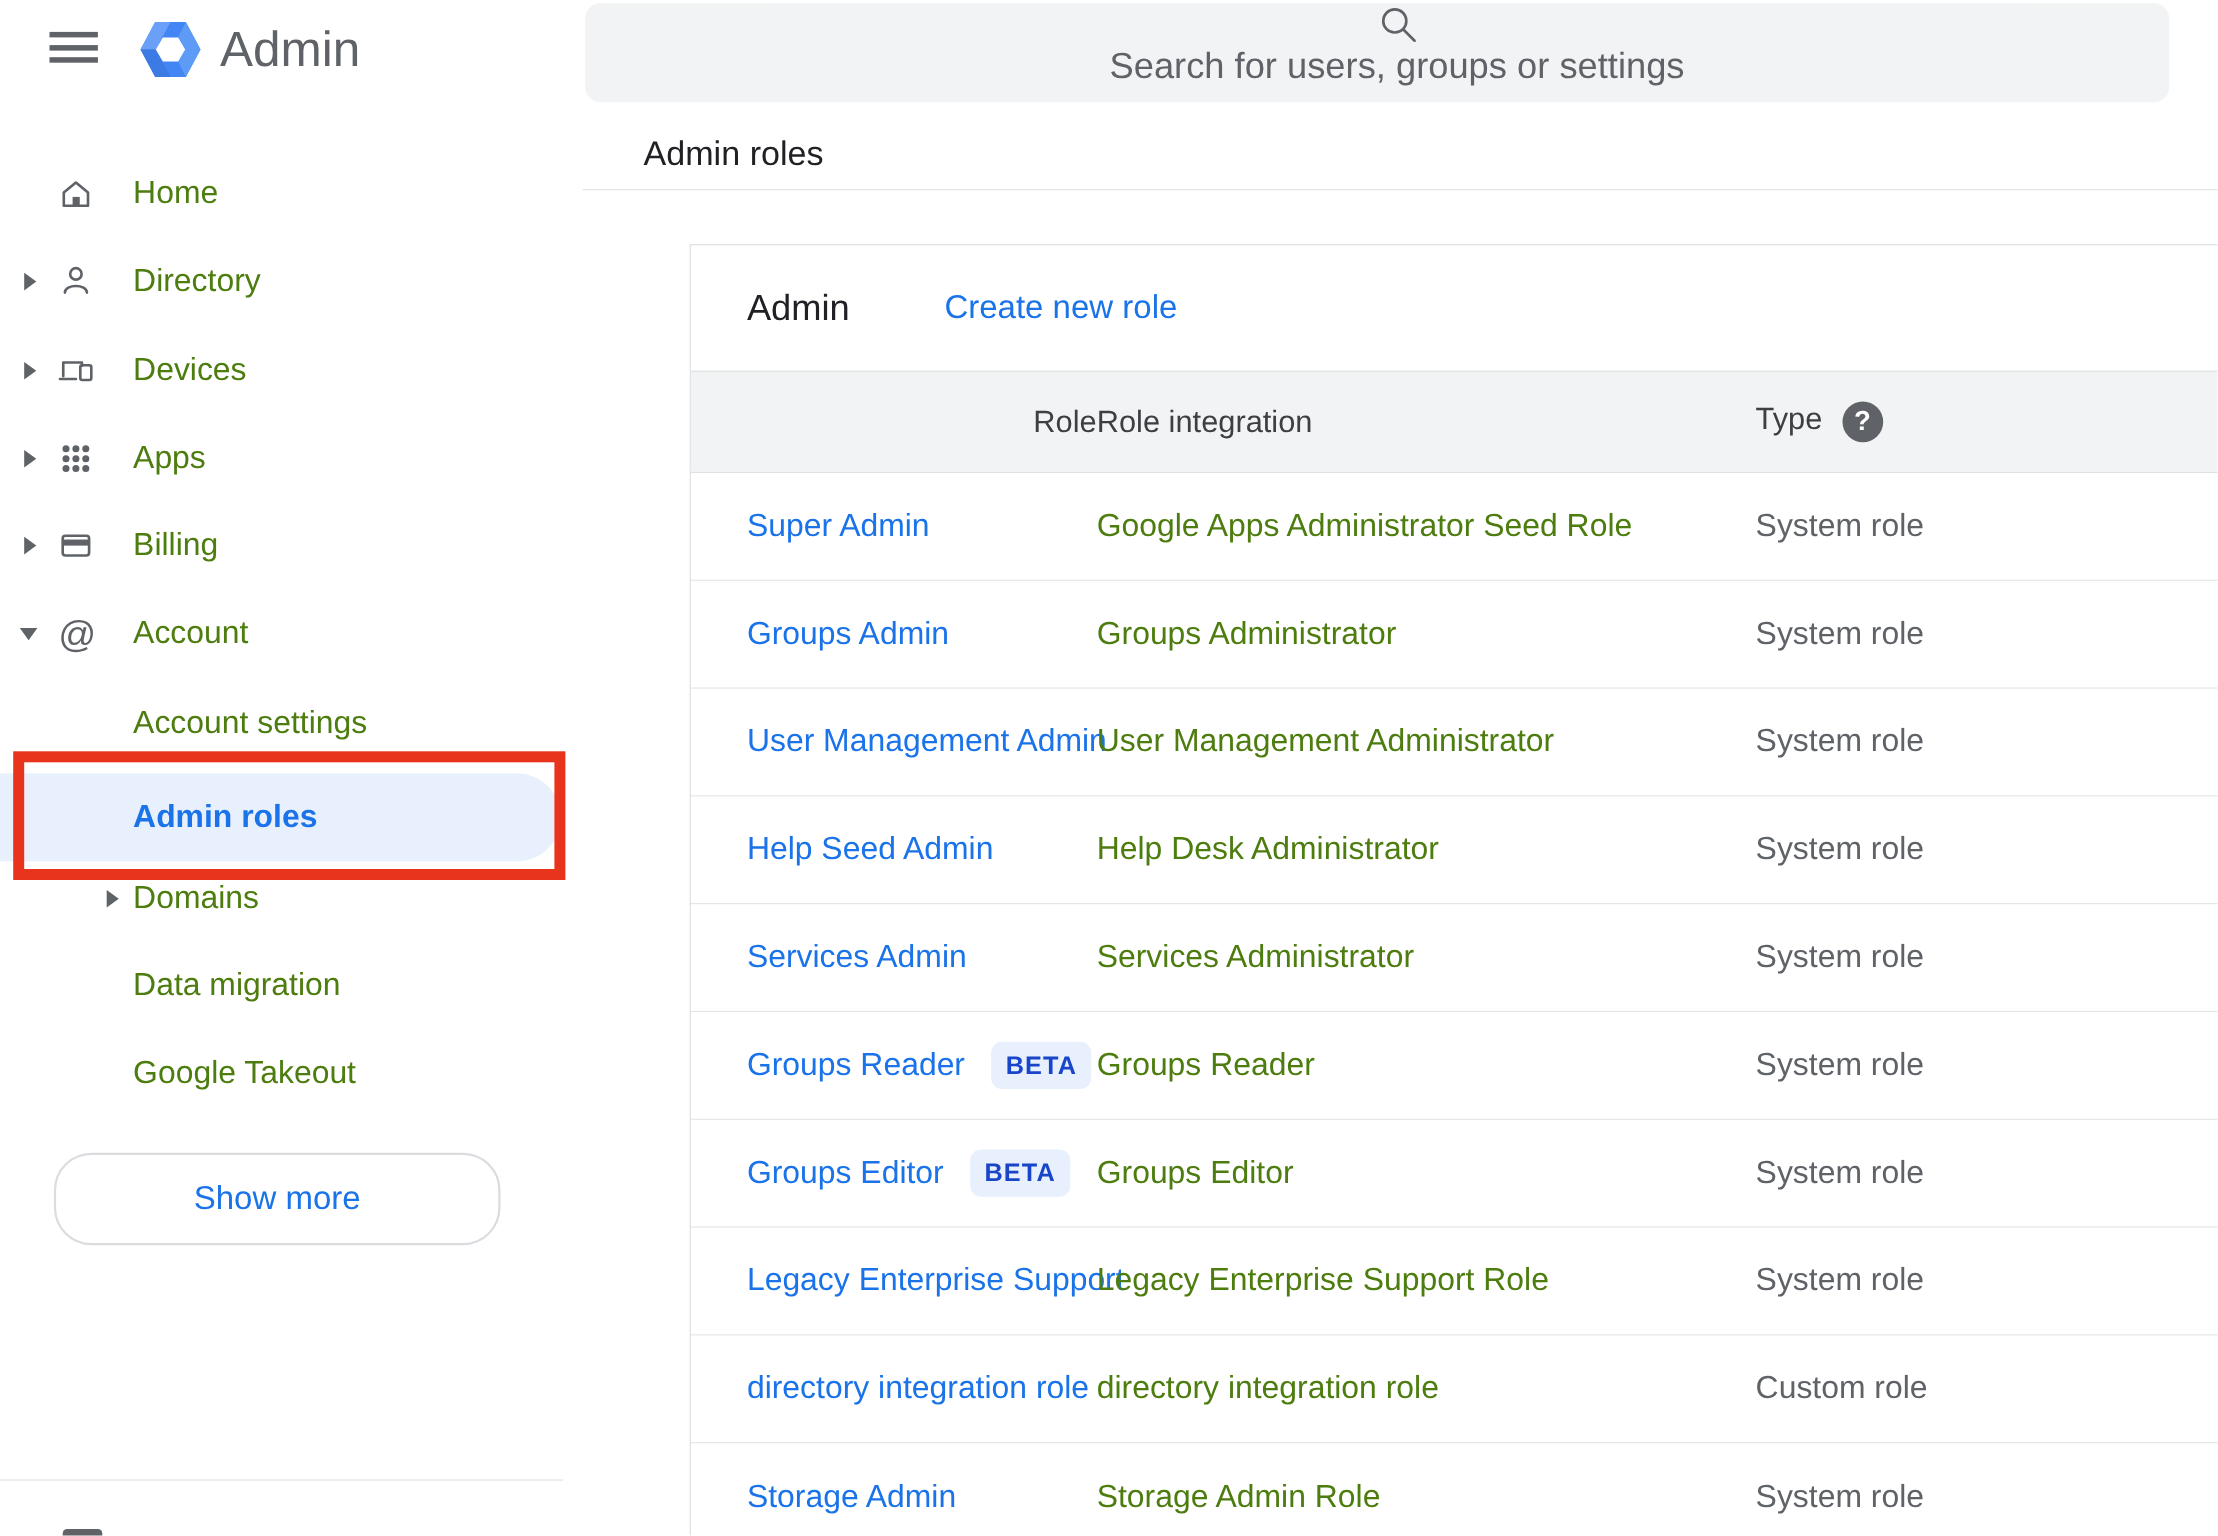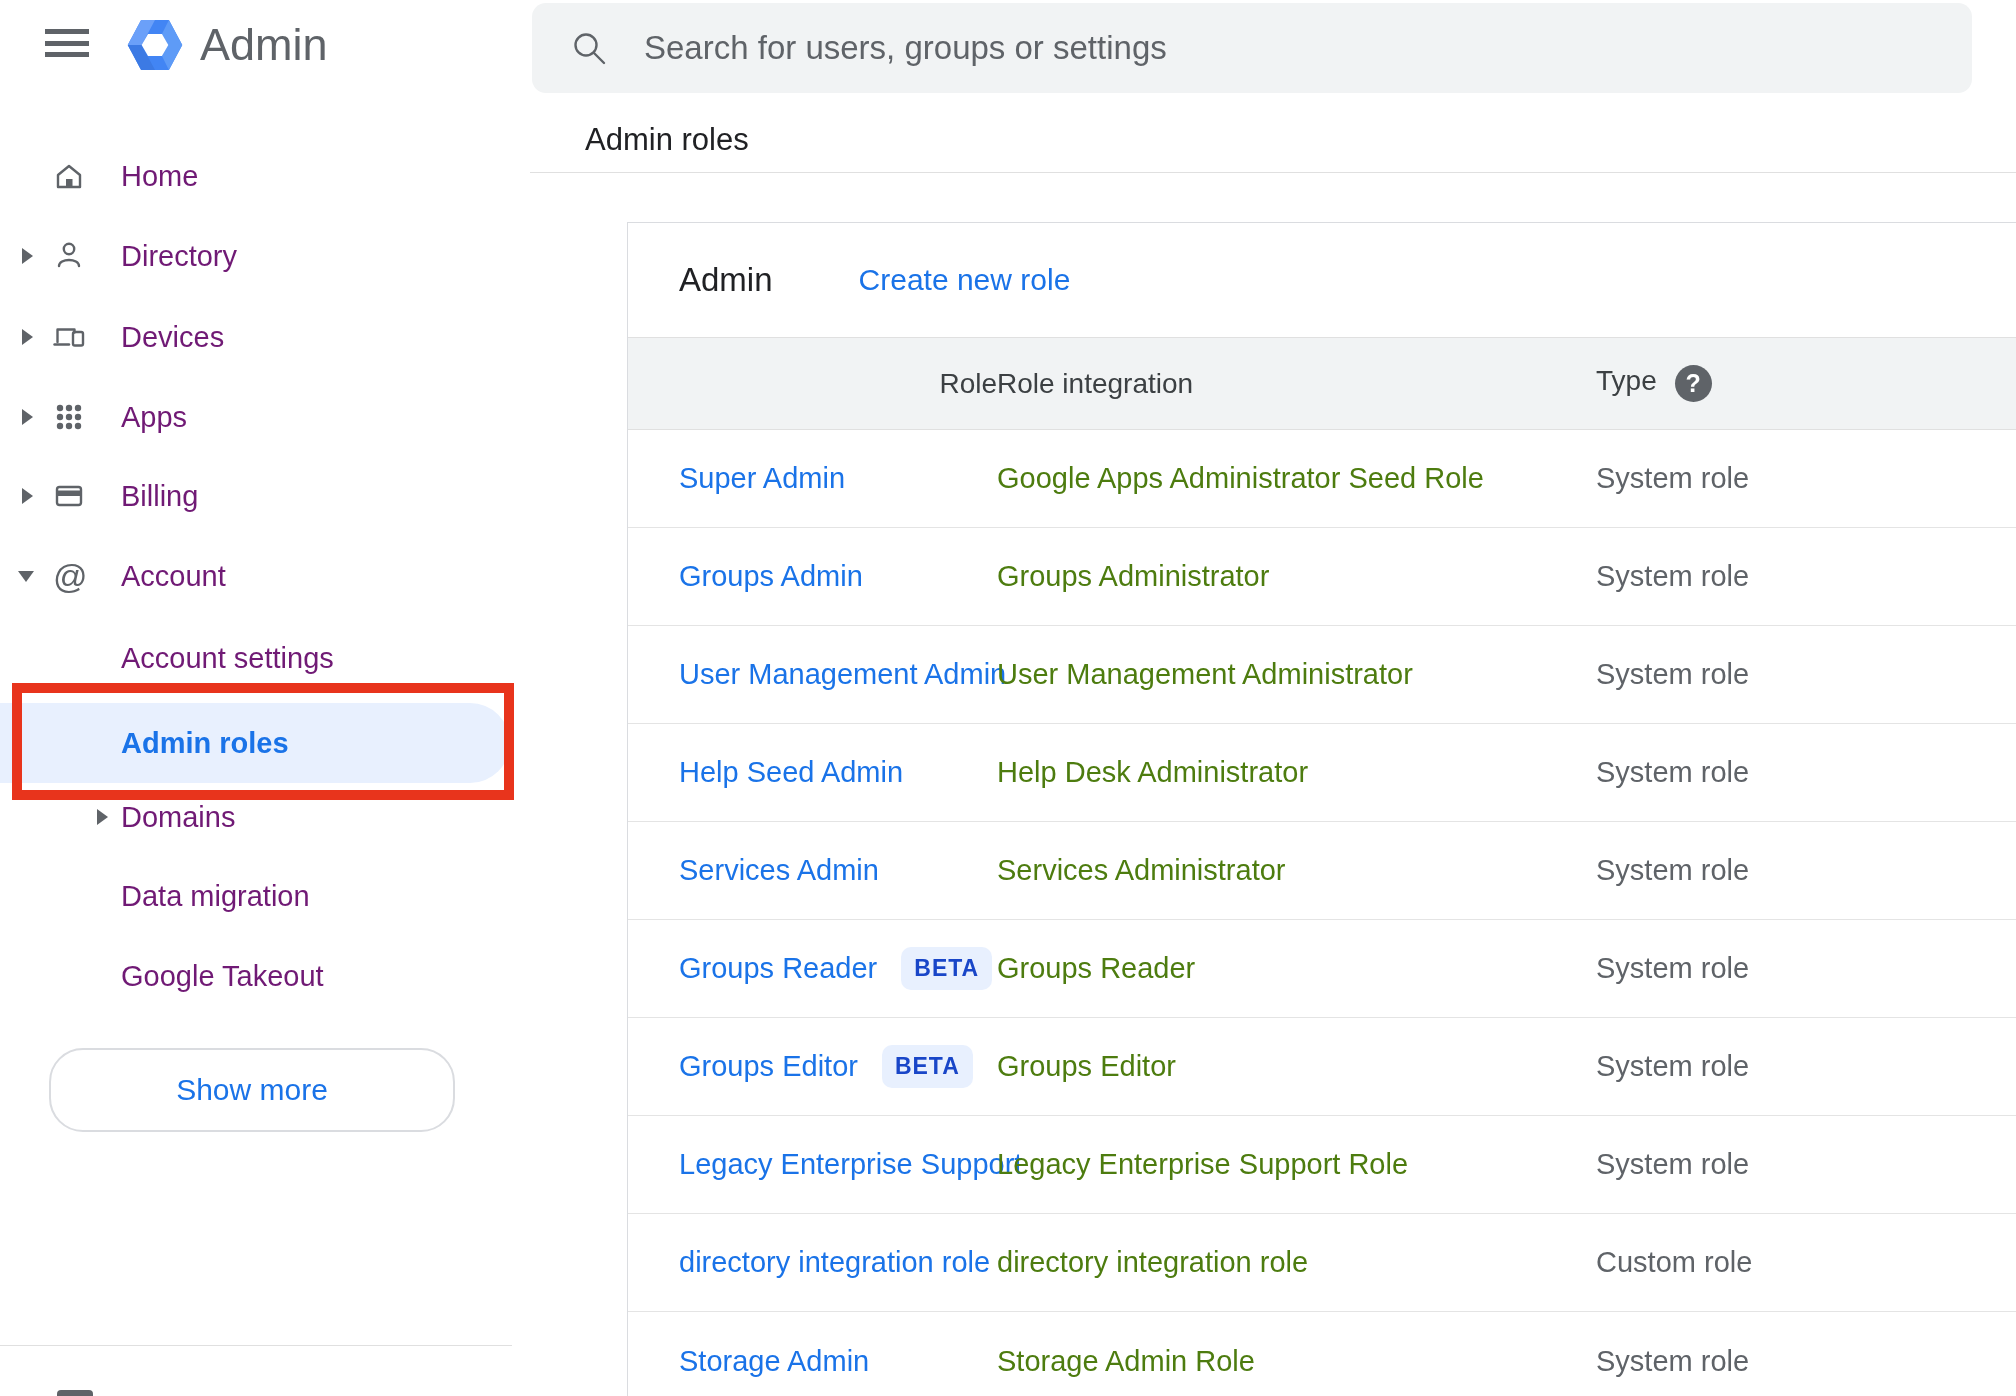--- a/index.html
+++ b/index.html
@@ -10,36 +10,36 @@
   }
   .abs { position:absolute; }
 
   
   .hamburger { left:45px; top:29px; width:44px; height:28px; display:flex; flex-direction:column; justify-content:space-between; cursor:pointer; }
   .hamburger span { display:block; width:44px; height:5px; background:#5f6368; }
   .logo { left:126px; top:16px; width:58px; height:58px; }
   .logo-text { left:200px; top:16px; font-size:45px; line-height:58px; color:#5f6368; }
 
   
-  .search-bar { left:532px; top:3px; width:1440px; height:90px; background:#f1f3f4; border-radius:14px; display:flex; align-items:center; }
+  .search-bar { left:532px; top:3px; width:1440px; height:90px; background:#f1f3f4; border-radius:14px; display:flex; align-items:center;flex-direction:column; }
   .search-icon { margin-left:38px; width:38px; height:38px; flex:0 0 auto; }
   .search-placeholder { margin-left:36px; font-size:33px; color:#5f6368; }
 
   
   .page-title { left:585px; top:122px; font-size:31px; color:#202124; }
   .title-divider { left:530px; top:172px; width:1486px; height:1px; background:#e0e0e0; }
 
   
   .nav-item { left:0; width:530px; height:80px; cursor:pointer; }
   .nav-arrow-r { position:absolute; left:22px; top:32px; width:0; height:0;
     border-top:8px solid transparent; border-bottom:8px solid transparent; border-left:11px solid #5f6368; }
   .nav-arrow-d { position:absolute; left:18px; top:35px; width:0; height:0;
     border-left:8px solid transparent; border-right:8px solid transparent; border-top:11px solid #5f6368; }
   .nav-icon { position:absolute; left:51px; top:22px; width:36px; height:36px; }
-  .nav-label { position:absolute; left:121px; top:50%; transform:translateY(-50%); font-size:29px; color:#701a75; white-space:nowrap; }
+  .nav-label { position:absolute; left:121px; top:50%; transform:translateY(-50%); font-size:29px; color:#4d7c0f; white-space:nowrap; }
   .sub-label { left:121px; }
   .active-pill { left:0; top:703px; width:510px; height:80px; background:#e8f0fe; border-radius:0 40px 40px 0; cursor:pointer; }
   .active-pill .nav-label { color:#1a73e8; font-weight:bold; }
   .annotation-box { left:12px; top:683px; width:502px; height:117px; border:10px solid #e8341c; z-index:5; pointer-events:none; }
   .show-more { left:49px; top:1048px; width:406px; height:84px; border:2px solid #dadce0; border-radius:34px;
     display:flex; align-items:center; justify-content:center; font-size:30px; color:#1a73e8; cursor:pointer; background:#fff; }
   .sidebar-bottom-divider { left:0; top:1345px; width:512px; height:1px; background:#e0e0e0; }
   .cutoff-icon { left:57px; top:1390px; width:36px; height:10px; background:#5f6368; border-radius:4px 4px 0 0; }
 
   

